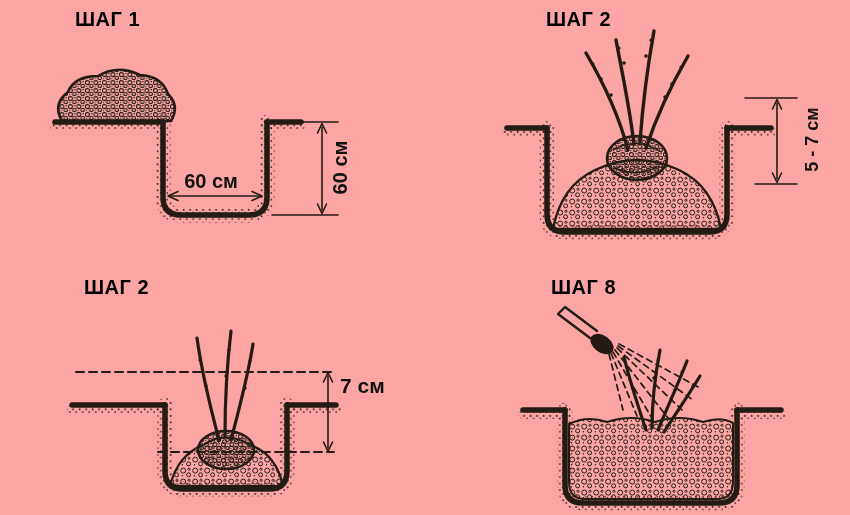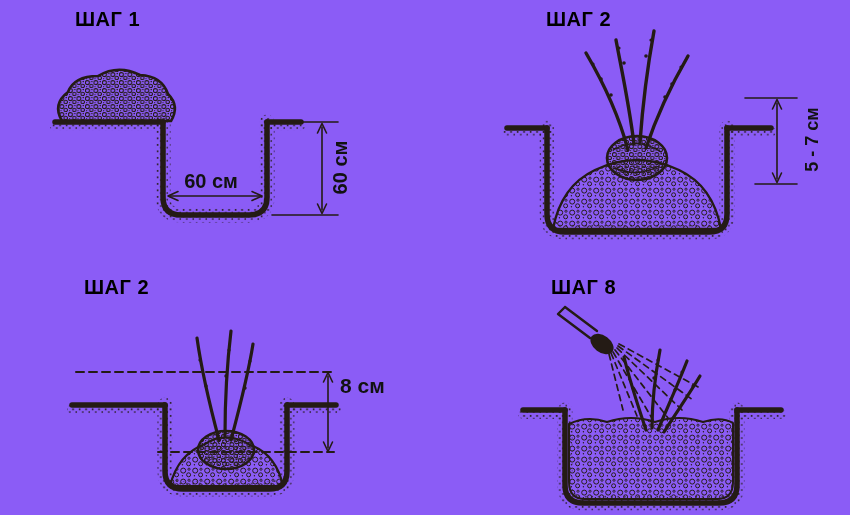--- a/index.html
+++ b/index.html
@@ -1,17 +1,17 @@
 <!DOCTYPE html>
 <html><head>
 <meta charset="utf-8">
 <style>
   html,body{margin:0;padding:0;background:#fff;}
   .stage{
-    position:relative;width:850px;height:515px;background:#8b5cf6;
+    position:relative;width:850px;height:515px;background:#fca5a5;
     font-family:"Liberation Sans","DejaVu Sans",sans-serif;overflow:hidden;
   }
   .panel{position:absolute;}
   .title{
     position:absolute;font-size:20px;font-weight:700;color:#000;
     letter-spacing:.5px;white-space:nowrap;
   }
   .dim{
     position:absolute;font-size:20px;font-weight:600;color:#121212;white-space:nowrap;
   }
@@ -182,15 +182,15 @@
   </svg>
 
   <div class="title" style="left:75px;top:8px">ШАГ 1</div>
   <div class="title" style="left:546px;top:8px">ШАГ 2</div>
   <div class="title" style="left:84px;top:276px">ШАГ 2</div>
   <div class="title" style="left:551px;top:276px">ШАГ 8</div>
 
   <div class="dim" style="left:176px;top:170px;width:70px;text-align:center">60 см</div>
   <div class="dim rot" style="left:295px;top:156px;width:90px">60 см</div>
   <div class="dim rot" style="left:762px;top:129px;width:100px;font-size:18px">5 - 7 см</div>
-  <div class="dim" style="left:340px;top:374px;font-size:21px">8 см</div>
+  <div class="dim" style="left:340px;top:374px;font-size:21px">7 см</div>
 
 </div>
 
 </body></html>

